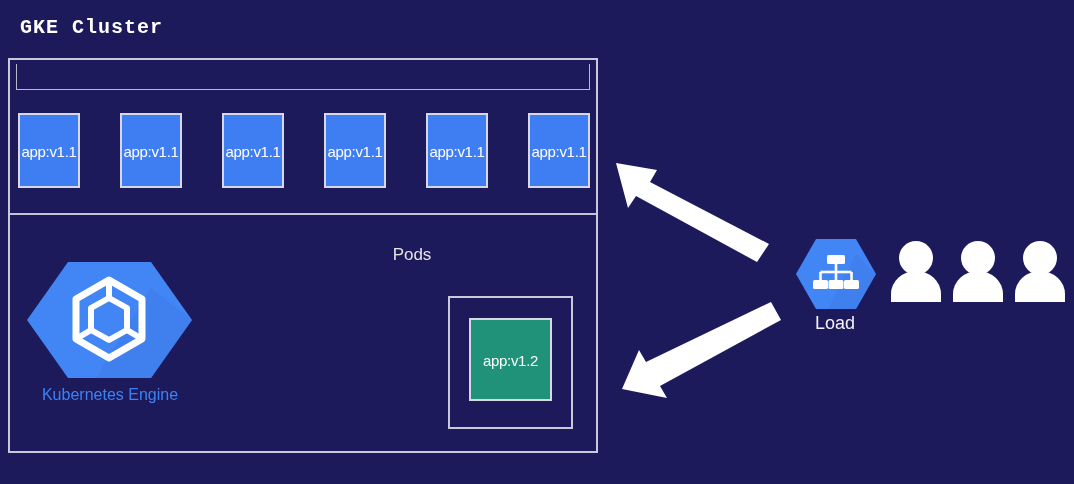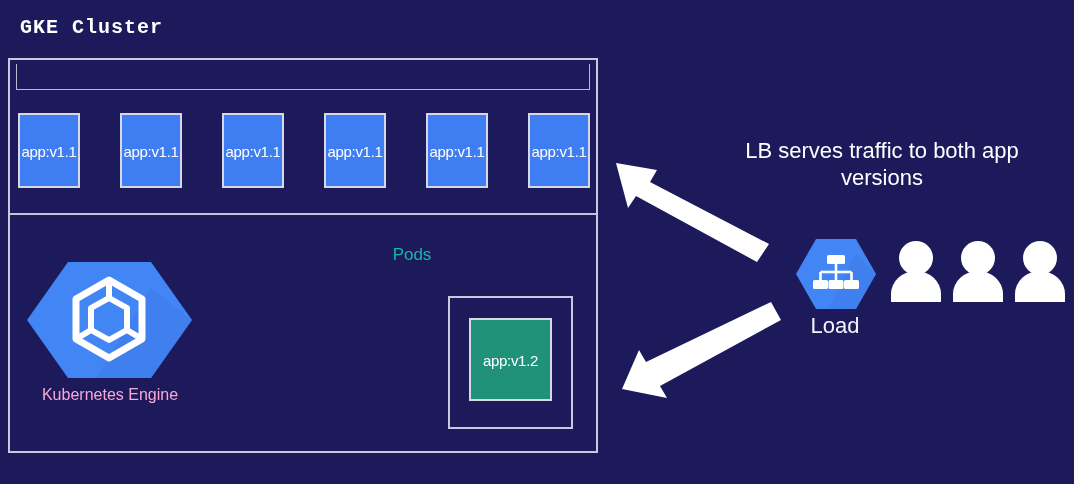--- a/index.html
+++ b/index.html
@@ -95,21 +95,21 @@
     letter-spacing: -0.3px;
   }
 
   
   #pods-label {
     position: absolute;
     left: 362px;
     top: 245px;
     width: 100px;
     text-align: center;
-    color: #14b8a6;
+    color: #e5e5e5;
     font-size: 17px;
   }
 
   
   #gke-group {
     position: absolute;
     left: 26px;
     top: 260px;
     width: 170px;
     height: 160px;
@@ -120,21 +120,21 @@
     top: 0;
     width: 167px;
     height: 120px;
   }
   #gke-caption {
     position: absolute;
     left: -12px;
     top: 126px;
     width: 192px;
     text-align: center;
-    color: #f9a8d4;
+    color: #3b82f6;
     font-size: 16px;
   }
 
   
   #v12-frame {
     position: absolute;
     left: 448px;
     top: 296px;
     width: 125px;
     height: 133px;
@@ -201,21 +201,21 @@
     width: 82px;
     height: 72px;
   }
   #lb-caption {
     position: absolute;
     left: -8px;
     top: 74px;
     width: 112px;
     text-align: center;
     color: #f2f2fa;
-    font-size: 22px;
+    font-size: 18px;
     line-height: 1.25;
   }
 
   
   #users {
     position: absolute;
     left: 889px;
     top: 240px;
     width: 180px;
     height: 62px;
@@ -287,24 +287,20 @@
 
     <g>
       <polygon fill="#ffffff" points="769,244 757,262 636,196 628,208 616,163 657,170 650,182"></polygon>
     </g>
 
     <g>
       <polygon fill="#ffffff" points="771,302 781,320 660,386 667,398 622,389 639,350 646,362"></polygon>
     </g>
   </svg>
 
-  <div id="lb-note">
-    <div>LB serves traffic to both app</div>
-    <div>versions</div>
-  </div>
 
   <div id="lb-group">
     <svg id="lb-hex" viewBox="0 0 82 72">
       <polygon points="21,1 61,1 81,36 61,71 21,71 1,36" fill="#4285f4"></polygon>
       <polygon points="61,16 81,36 61,71 33,71" fill="#3b78e7" opacity="0.45"></polygon>
       <g fill="#ffffff">
         <rect x="32" y="17" width="18" height="9" rx="1.5"></rect>
         <rect x="18" y="42" width="15" height="9" rx="1.5"></rect>
         <rect x="33.5" y="42" width="15" height="9" rx="1.5"></rect>
         <rect x="49" y="42" width="15" height="9" rx="1.5"></rect>

